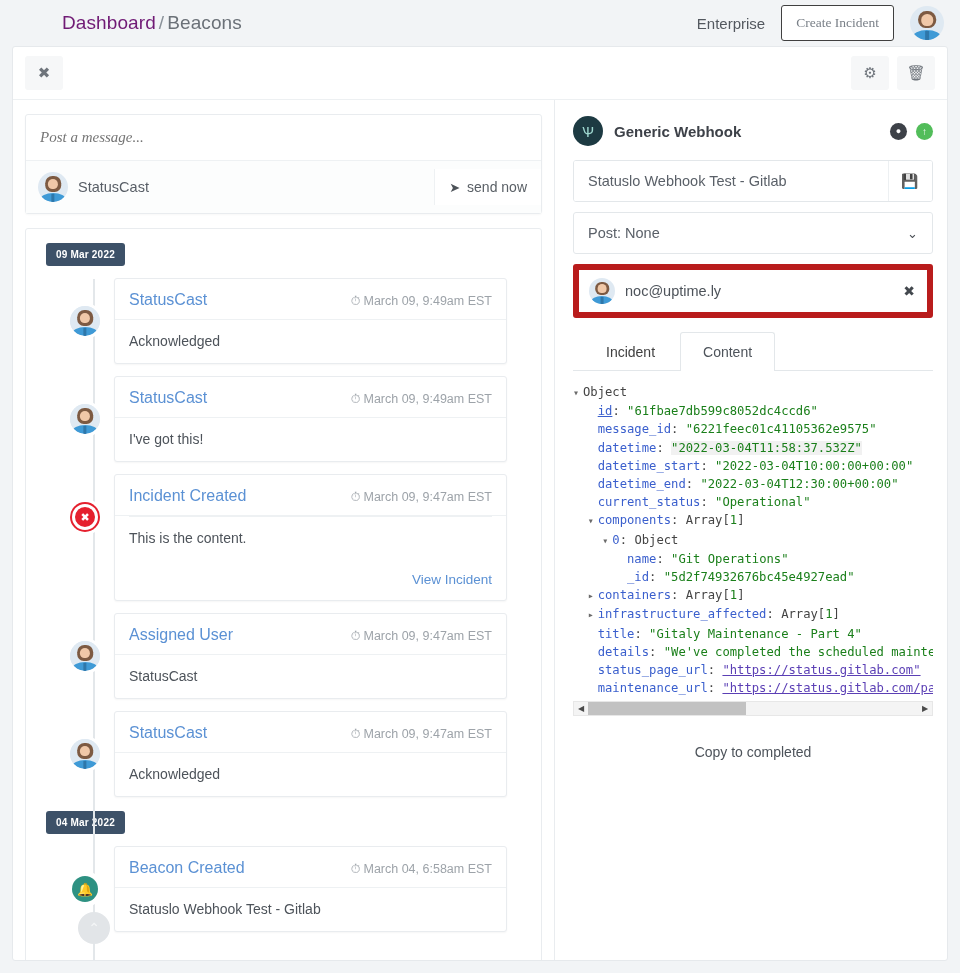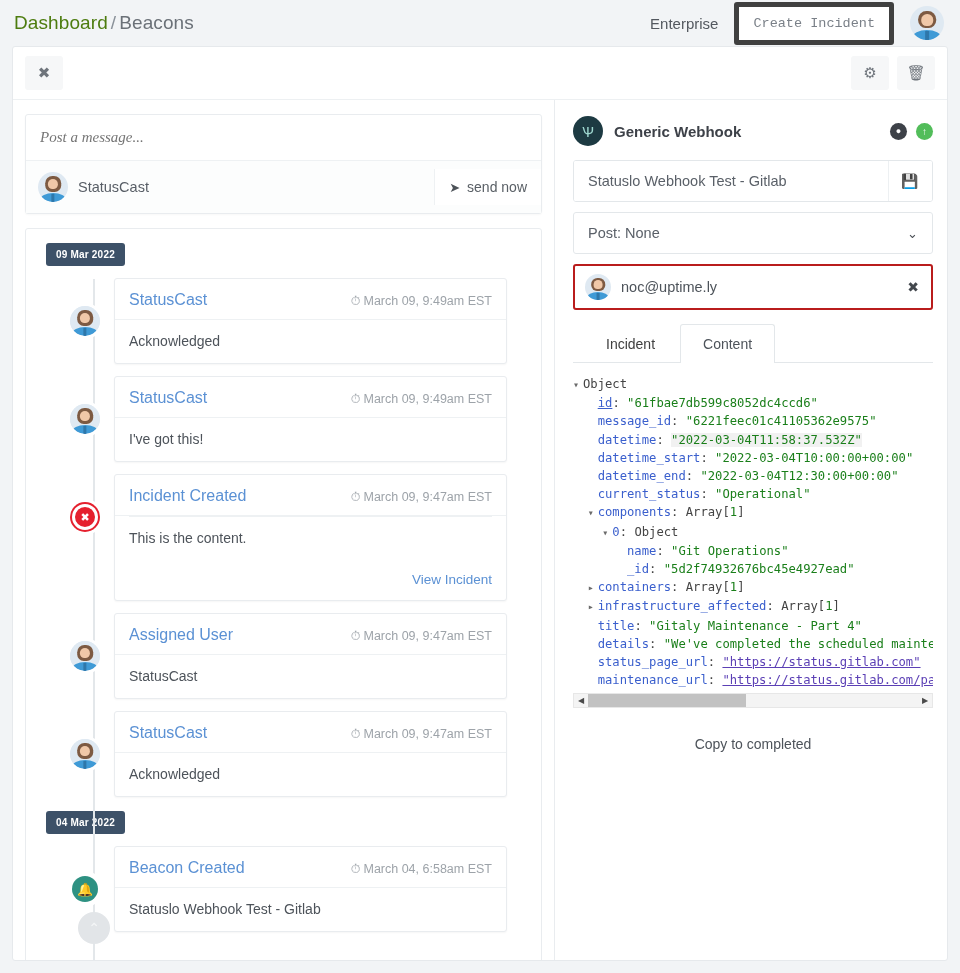--- a/index.html
+++ b/index.html
@@ -17,42 +17,42 @@
     height: 46px;
     display: flex;
     align-items: center;
     padding: 0 16px 0 14px;
     background: #f2f4f6;
   }
   .crumb {
     font-size: 19px;
     letter-spacing: .1px;
   }
-  .crumb .link { color: #4d7c0f; }
+  .crumb .link { color: #701a75; margin-left: 48px; }
   .crumb .sep  { color: #8a9199; margin: 0 3px; }
   .crumb .cur  { color: #6b7178; }
   .topbar-right {
     margin-left: auto;
     display: flex;
     align-items: center;
     gap: 16px;
     justify-content: center;
   }
   .plan-label {
     font-size: 15px;
     color: #53585f;
   }
   .btn-outline {
-    border: 5px solid #404040;
+    border: 1px solid #404040;
     background: #fff;
     color: #7a8088;
     font-size: 13.5px;
     padding: 9px 14px;
     border-radius: 3px;
-    font-family: Liberation Mono, monospace;
+    font-family: Liberation Serif, serif;
     cursor: pointer;
   }
   .avatar {
     width: 34px; height: 34px;
     border-radius: 50%;
     background: #dfe9f2;
     position: relative;
     overflow: hidden;
     flex: 0 0 auto;
     display: inline-block;
@@ -374,21 +374,21 @@
     margin-bottom: 10px;
     font-size: 14.5px;
     color: #5a6068;
     cursor: pointer;
     background: #fff;
   }
   .select-field .chev { margin-left: auto; color: #4a4f55; font-size: 13px; }
   .recipient {
     display: flex;
     align-items: center;
-    border: 2px solid #b91c1c;
+    border: 6px solid #b91c1c;
     border-radius: 3px;
     padding: 8px 12px 8px 10px;
     margin-bottom: 14px;
     background: #fff;
   }
   .recipient .who { margin-left: 10px; font-size: 14.5px; color: #4d535a; }
   .recipient .rm { margin-left: auto; color: #43484e; font-size: 14px; cursor: pointer; }
 
   .tabs {
     display: flex;

